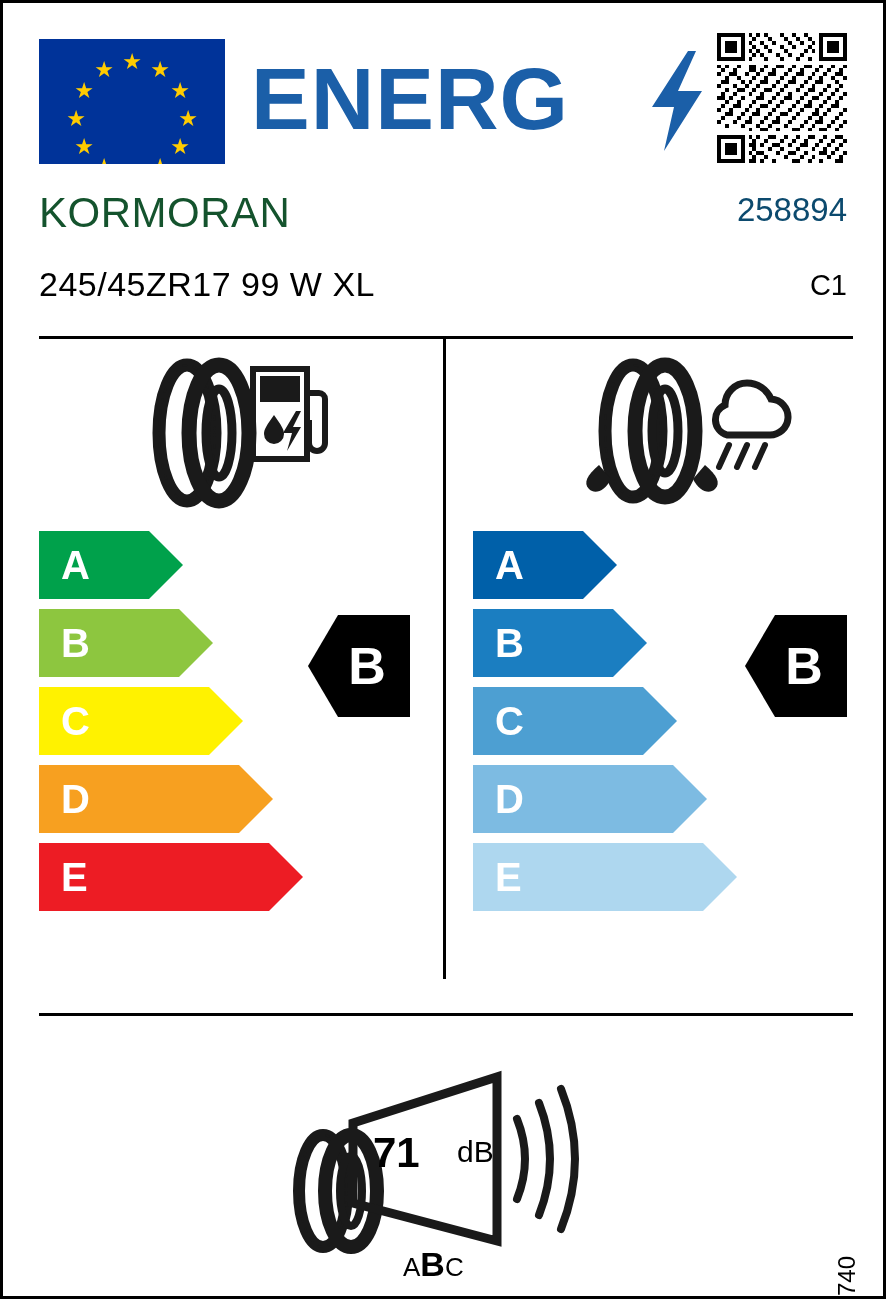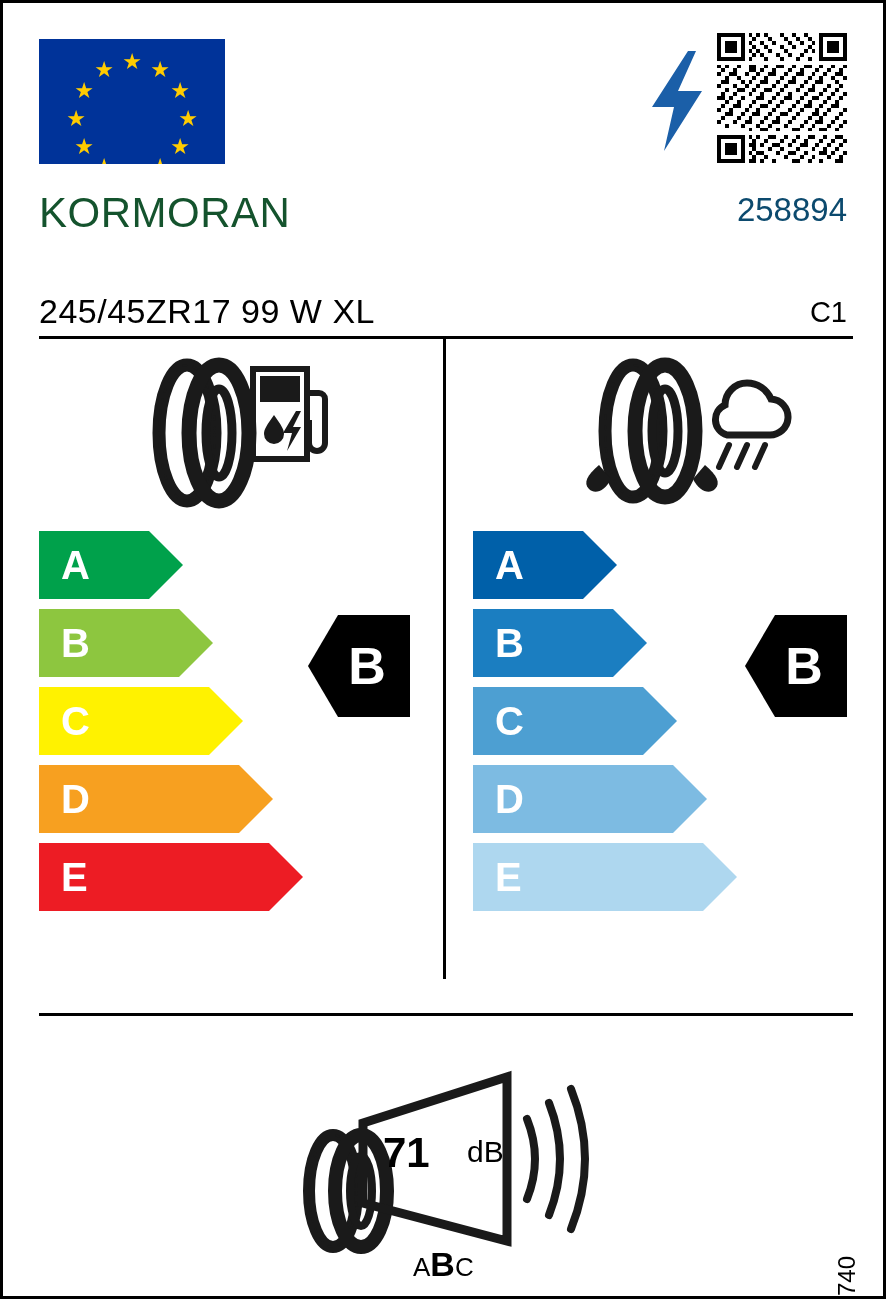--- a/index.html
+++ b/index.html
@@ -78,21 +78,21 @@
     position: absolute;
     right: 36px; top: 2px;
     font-size: 33px;
     color: #0c4a6e;
   }
 
   
   #size-row {
     position: absolute;
     left: 0; top: 262px;
-    width: 100%; height: 58px; margin-top: 27px;
+    width: 100%; height: 58px;
   }
   #tyre-size {
     position: absolute;
     left: 36px; top: 0;
     font-size: 34px;
     color: #000;
     letter-spacing: 0.5px;
   }
   #tyre-class {
     position: absolute;
@@ -176,21 +176,21 @@
     align-items: center;
     justify-content: center;
     padding: 0 22px 0 8px;
     min-width: 72px;
   }
   #result-fuel { left: 305px; top: 612px; }
   #result-grip { left: 742px; top: 612px; }
 
   
   #noise { position: absolute; left: 0; top: 1030px; width: 100%; height: 240px; }
-  #noise-group { position: absolute; left: 292px; top: 18px; width: 320px; height: 230px; }
+  #noise-group { position: absolute; left: 282px; top: 18px; width: 320px; height: 230px; }
   #noise-value {
     position: absolute;
     left: 88px; top: 78px;
     font-size: 42px;
     font-weight: bold;
     color: #000;
   }
   #noise-unit {
     position: absolute;
     left: 152px; top: 84px;
@@ -232,20 +232,21 @@
       <span class="star" style="left:130px; top:97px;">★</span>
       <span class="star" style="left:110px; top:117px;">★</span>
 
       <span class="star" style="left:54px;  top:117px;">★</span>
       <span class="star" style="left:34px;  top:97px;">★</span>
       <span class="star" style="left:26px;  top:69px;">★</span>
       <span class="star" style="left:34px;  top:41px;">★</span>
       <span class="star" style="left:54px;  top:20px;">★</span>
     </div>
 
+    <div id="energy-word">ENERG</div>
 
     <svg id="energy-bolt" viewBox="0 0 56 100">
       <polygon points="40,0 4,56 26,56 16,100 54,40 30,40 48,0" fill="#1b5fa8"></polygon>
     </svg>
 
     <svg id="qr" viewBox="0 0 33 33" shape-rendering="crispEdges">
       <rect width="33" height="33" fill="#fff"></rect>
       <g fill="#000">
         <rect x="0" y="0" width="7" height="1"></rect>
           <rect x="0" y="6" width="7" height="1"></rect>

